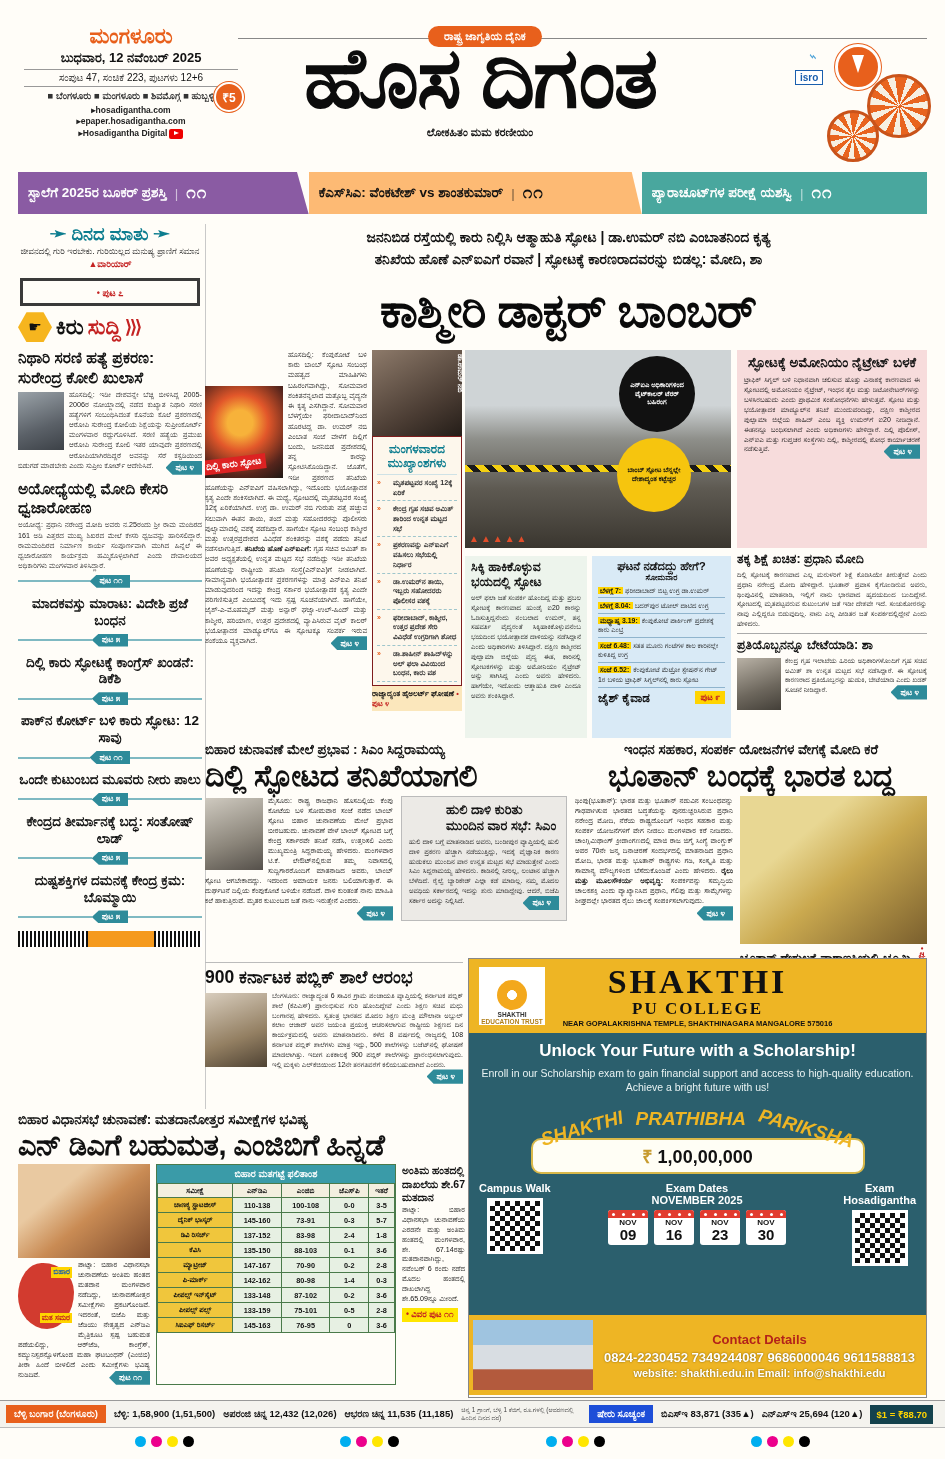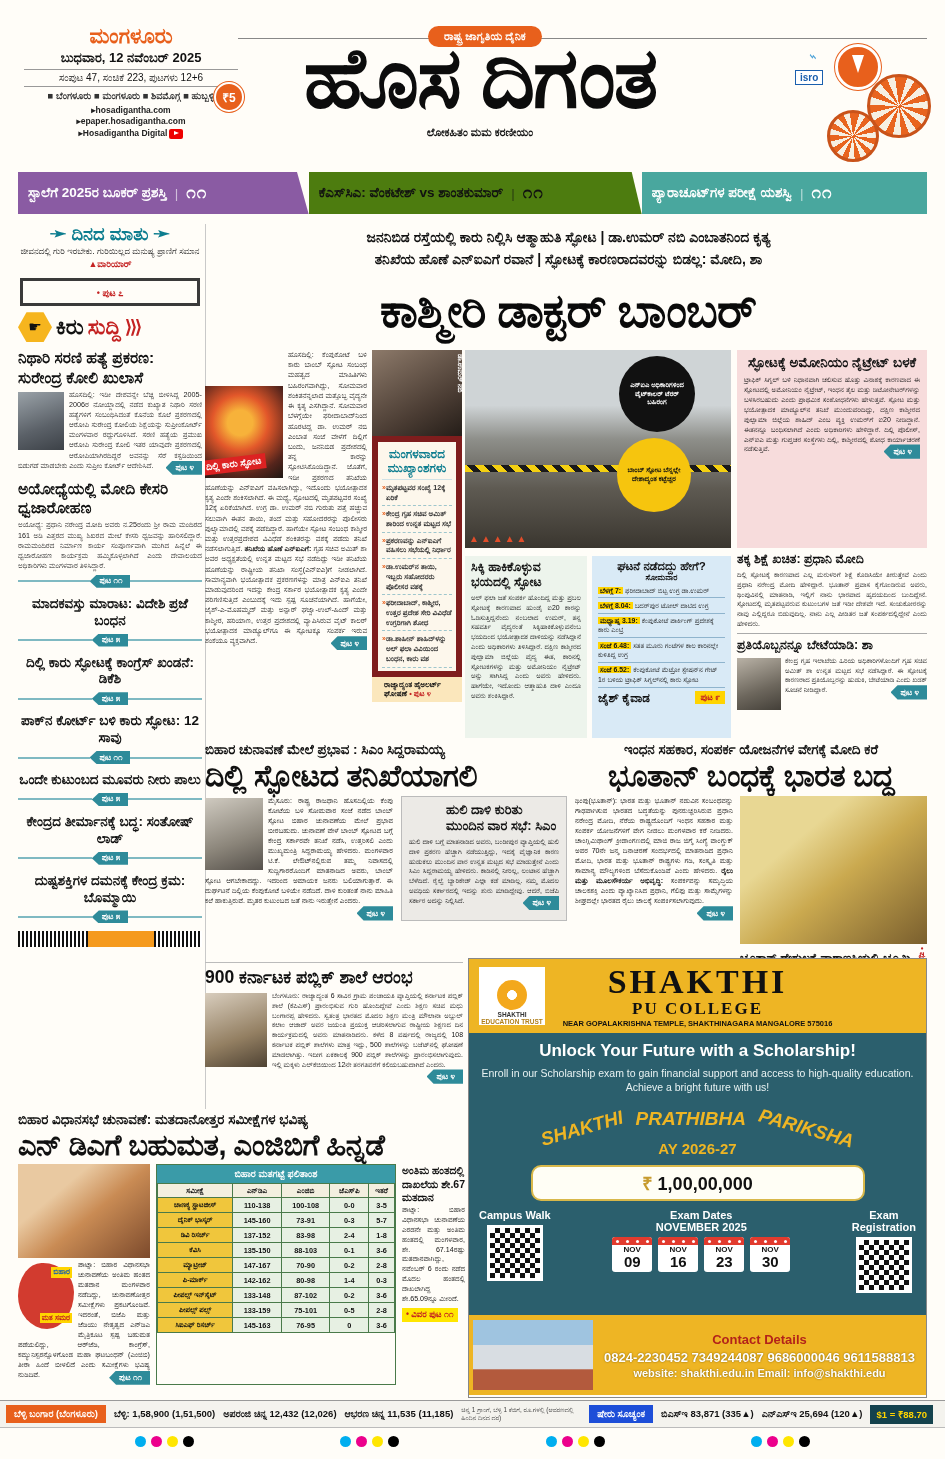--- a/index.html
+++ b/index.html
@@ -32,21 +32,21 @@
   .rocket{position:absolute;left:22px;top:-4px;color:#4fa3d8;font-size:14px;transform:rotate(20deg);}
   .chute{position:absolute;border-radius:50%;background:repeating-conic-gradient(#e8641f 0 16deg,#f6efe2 16deg 32deg);border:3px solid #c9531a;}
   .chute1{width:58px;height:58px;right:6px;top:22px;}
   .chute2{width:46px;height:46px;right:58px;top:58px;}
   
   .teasers{left:18px;top:172px;right:18px;height:42px;display:flex;}
   .teaser{display:flex;align-items:center;padding:0 10px;font-weight:bold;font-size:13.5px;}
   .teaser .sep{margin:0 8px;opacity:.6;font-weight:normal;}
   .teaser .pg{font-size:17px;letter-spacing:1px;}
   .t-purple{background:#8a5ba3;color:#fff;flex:1.02;clip-path:polygon(0 0,96% 0,100% 100%,0 100%);}
-  .t-yellow{background:#4d7c0f;color:#111;flex:1.18;clip-path:polygon(0 0,97% 0,100% 100%,0 100%);align-items:center;}
+  .t-yellow{background:#fdba74;color:#111;flex:1.18;clip-path:polygon(0 0,97% 0,100% 100%,0 100%);align-items:center;}
   .t-teal{background:#49a79e;color:#fff;flex:1;}
   
   .sidebar{left:18px;top:224px;width:184px;}
   .v-div{left:205px;top:224px;width:0;height:885px;border-left:1px solid #c9c9c9;}
   .sb-sec{margin-bottom:8px;}
   .sb-title-teal{color:#0d7d8f;font-size:18px;font-weight:bold;text-align:center;}
   .sb-wave{height:6px;border-bottom:2px solid #0d7d8f;border-radius:0 0 60% 60%;margin-bottom:5px;}
   .sb-small{font-size:8.5px;text-align:center;line-height:1.45;color:#222;}
   .sb-arrows{color:#0d7d8f;font-weight:bold;}
   .sb-author{color:#c42222;font-size:9px;font-weight:bold;text-align:center;margin-top:2px;}
@@ -74,26 +74,26 @@
   
   .kickers{left:208px;top:227px;right:16px;text-align:center;font-size:14px;font-weight:bold;line-height:1.55;}
   .headline{left:205px;top:283px;right:14px;text-align:center;font-size:47px;font-weight:bold;letter-spacing:-1px;color:#0a0a0a;}
   .lead-text{left:205px;top:350px;width:162px;height:388px;font-size:7.2px;line-height:1.42;overflow:hidden;}
   .fire-photo{float:left;width:78px;height:92px;margin:36px 5px 3px 0;background:radial-gradient(circle at 45% 40%,#f7b23a 0 18%,#e2572a 40%,#56251c 75%,#1d1712);position:relative;}
   .fire-label{position:absolute;left:-4px;bottom:6px;background:#d22;color:#fff;font-size:9.5px;font-weight:bold;padding:2px 5px;transform:rotate(-7deg);line-height:1.15;text-align:center;}
   .lead-subhead{font-weight:bold;}
   .hl-col{left:372px;top:350px;width:90px;}
   .umar-photo{width:90px;height:86px;background:linear-gradient(150deg,#8d7a6a,#4a3c33 65%,#241d18);position:relative;}
   .umar-cap{position:absolute;right:-2px;top:4px;writing-mode:vertical-rl;font-size:7px;color:#fff;font-weight:bold;}
-  .hl-box{background:#fdf7ec;border:6px solid #7f1d1d;padding:3px 4px;}
+  .hl-box{background:#fdf7ec;border:1px solid #7f1d1d;padding:3px 4px;}
   .hl-title{color:#0d7d8f;font-size:12px;font-weight:bold;text-align:center;line-height:1.2;border-bottom:1px solid #cfe2e6;padding:2px 0 3px 0;}
-  .hl-item{display:flex;gap:0;font-size:7.2px;font-weight:bold;color:#333;line-height:1.35;
+  .hl-item{display:flex;gap:12px;font-size:7.2px;font-weight:bold;color:#333;line-height:1.35;
     border-bottom:1px dashed #9fc6cc;padding:3px 0;}
   .hl-item .arr{color:#e8601c;font-size:7px;}
-  .hl-foot{background:#fbe7bc;font-size:7.4px;font-weight:bold;padding:3px 12px;line-height:1.3;}
+  .hl-foot{background:#fbe7bc;font-size:7.4px;font-weight:bold;padding:3px 0;line-height:1.3;}
   .hl-foot .pg{color:#c42222;}
   .main-photo{left:465px;top:350px;width:266px;height:198px;
     background:linear-gradient(180deg,#cfd4d6 0 28%,#8e8f8a 45%,#5e5a52 70%,#3a362f);position:relative;overflow:hidden;}
   .tape{position:absolute;left:0;right:0;top:58%;height:7px;background:repeating-linear-gradient(45deg,#f4d011 0 6px,#1a1a1a 6px 12px);}
   .cones{position:absolute;left:4px;bottom:4px;font-size:10px;color:#e14d2a;letter-spacing:2px;}
   .callout{position:absolute;border-radius:50%;display:flex;align-items:center;justify-content:center;
     text-align:center;font-weight:bold;padding:6px;line-height:1.3;}
   .co-black{right:36px;top:6px;width:64px;height:64px;background:#111;color:#fff;font-size:6.8px;}
   .co-yellow{right:40px;top:88px;width:62px;height:62px;background:#f6c50e;color:#111;font-size:6.8px;}
   .pink-box{left:737px;top:350px;width:190px;height:198px;background:#f7dcdc;padding:5px 7px;box-sizing:border-box;}
@@ -510,21 +510,20 @@
       <div class="ad-addr">NEAR GOPALAKRISHNA TEMPLE, SHAKTHINAGARA MANGALORE 575016</div>
     </div>
     <div class="ad-body">
       <div class="ad-h1">Unlock Your Future with a Scholarship!</div>
       <div class="ad-p">Enroll in our Scholarship exam to gain financial support and access to high-quality education. Achieve a bright future with us!</div>
       <div class="ad-arc">
         <span class="w1">SHAKTHI</span>
         <span class="w2">PRATHIBHA</span>
         <span class="w3">PARIKSHA</span>
       </div>
-      <div class="ad-ay">AY 2026-27</div>
       <div class="ad-amtbox">
         <div class="ad-amt"><span class="rs">₹</span> <span>1,00,00,000</span></div>
       </div>
       <div class="ad-bottomrow">
         <div class="ad-col">
           <div>Campus Walk</div>
           <div class="qr" style="margin:4px auto 0 auto;"></div>
         </div>
         <div class="ad-col">
           <div>Exam Dates</div>
@@ -568,21 +567,21 @@
                   <i></i>
                   <i></i>
                 </div>
               <div class="cal-mon">NOV</div>
               <div class="cal-day">30</div>
             </div>
             </div>
         </div>
         <div class="ad-col">
           <div>Exam</div>
-          <div>Registration</div>
+          <div>Hosadigantha</div>
           <div class="qr" style="margin:4px auto 0 auto;"></div>
         </div>
       </div>
     </div>
     <div class="ad-foot">
       <div class="ad-build"></div>
       <div class="ad-contact">
         <div class="c1">Contact Details</div>
         <div class="c2">0824-2230452 7349244087 9686000046 9611588813</div>
         <div class="c3">website: shakthi.edu.in Email: info@shakthi.edu</div>

